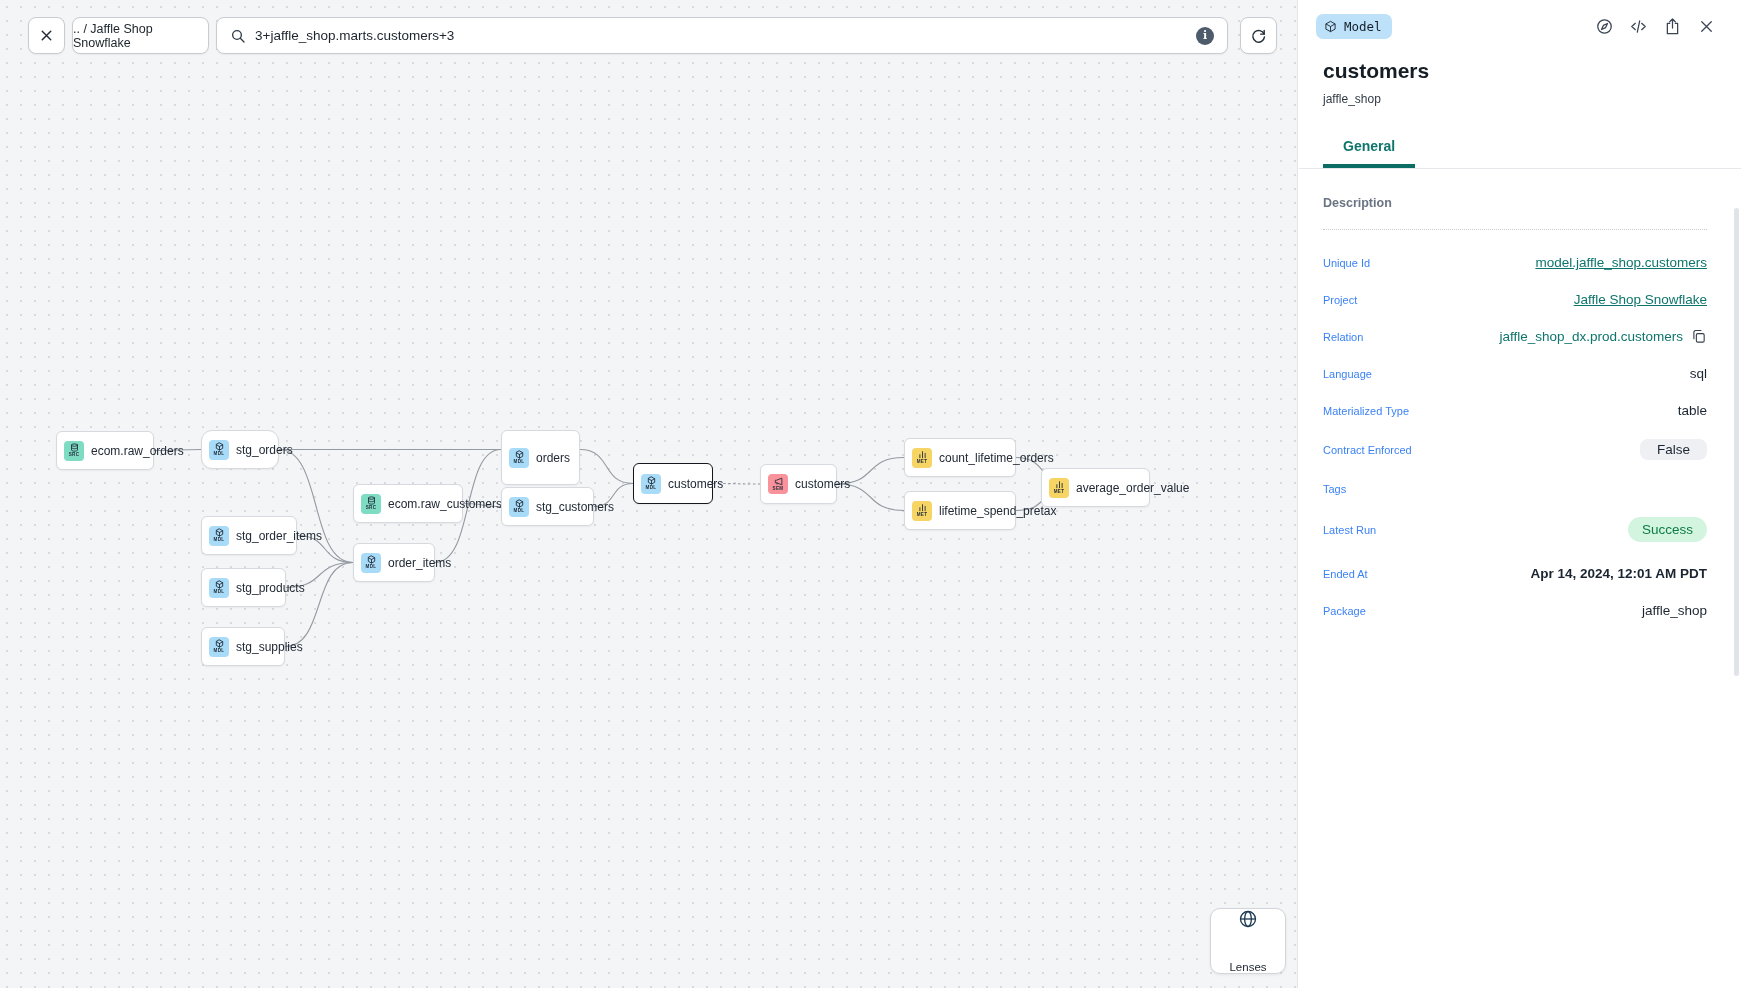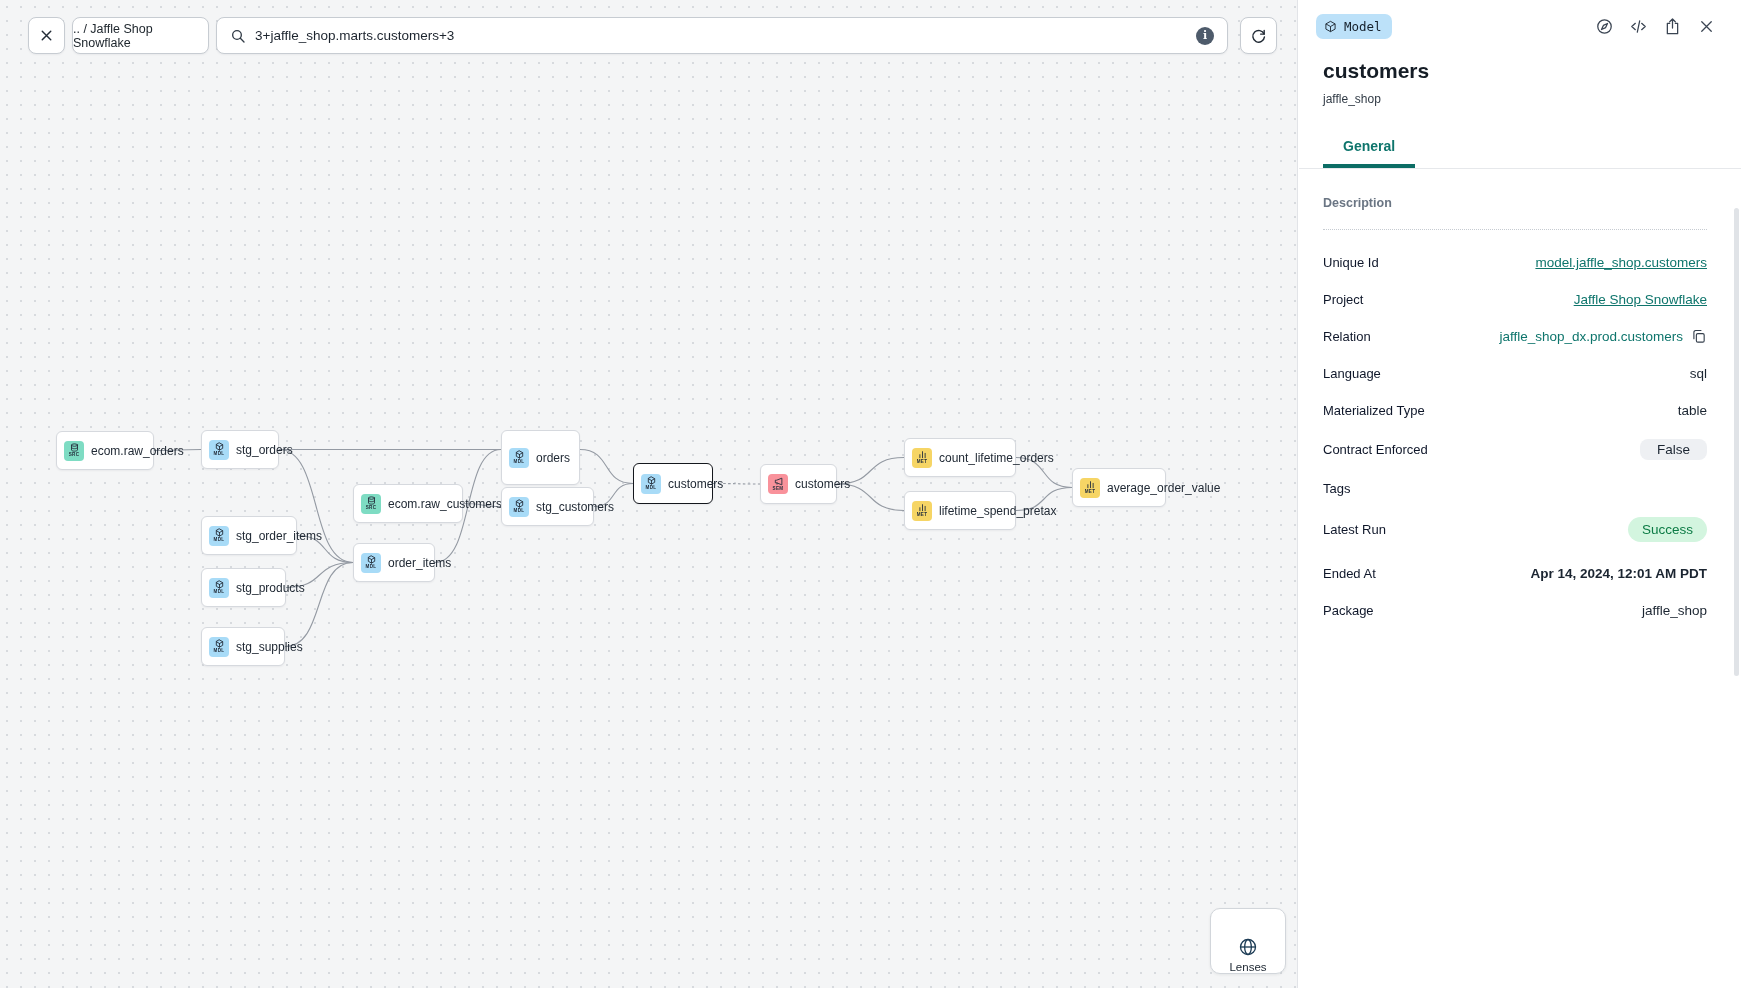--- a/index.html
+++ b/index.html
@@ -41,21 +41,21 @@
   #searchbar { left:216px; width:1012px; justify-content:flex-start; padding:0 13px; gap:9px; cursor:text; }
   #searchbar svg { width:16px; height:16px; stroke:#313b46; stroke-width:2; fill:none; stroke-linecap:round; flex:0 0 auto; }
   #search-input { border:none; outline:none; flex:1 1 auto; font-size:13.5px; color:#1c242e; font-family:"Liberation Sans",sans-serif; background:transparent; }
   #info-dot { flex:0 0 auto; width:18px; height:18px; border-radius:50%; background:#4e5b6b; color:#fff; font-size:11px; font-weight:bold; display:flex; align-items:center; justify-content:center; font-family:"DejaVu Serif",serif; cursor:pointer; }
   #btn-refresh { left:1240px; width:37px; }
 
   
   #lenses {
     position:absolute; left:1210px; top:908px; width:76px; height:66px; background:#fff;
     border:1px solid #d2d6db; border-radius:10px; display:flex; flex-direction:column;
-    align-items:center; justify-content:flex-end; gap:4px; cursor:pointer; box-shadow:0 1px 3px rgba(20,25,35,.07);
+    align-items:center; justify-content:space-between; gap:4px; cursor:pointer; box-shadow:0 1px 3px rgba(20,25,35,.07);
   }
   #lenses svg { width:20px; height:20px; stroke:#1d3c55; stroke-width:1.6; fill:none; }
   #lenses span { font-size:11.5px; color:#1b2530; }
 
   
   #panel { position:absolute; left:1299px; top:0; width:442px; height:988px; background:#fff; }
   #panel-header { display:flex; align-items:center; justify-content:space-between; padding:14px 24px 0 17px; }
   #model-badge { display:flex; align-items:center; gap:7px; background:#bce1f9; border-radius:7px; padding:5px 10px 5px 8px; }
   #model-badge svg { width:13px; height:13px; stroke:#1c2630; stroke-width:1.7; fill:none; stroke-linejoin:round; }
   #model-badge span { font-family:"DejaVu Sans Mono",monospace; font-size:12.5px; color:#15202b; }
@@ -68,21 +68,21 @@
   #panel-subtitle { margin-top:9px; font-size:12px; color:#313b46; }
 
   #tabs { margin-top:31px; border-bottom:1px solid #e6e8eb; margin-right:-34px; margin-left:-24px; padding:0 24px; }
   #tab-general { display:inline-block; padding:0 20px 10px; font-size:14px; font-weight:bold; color:#0e756c; border-bottom:4px solid #0c6d65; cursor:pointer; }
 
   .sec-label { margin-top:27px; font-size:12.5px; font-weight:bold; color:#6a7583; }
   #description-text { margin-top:13px; font-size:13.5px; color:#1b2531; line-height:1.63; width:392px; }
   .dotted-div { border-bottom:1px dotted #c6cbd1; margin:19px 0 24px; }
 
   .row { display:flex; align-items:center; justify-content:space-between; margin-bottom:20px; min-height:17px; }
-  .row .k { font-size:13px; color:#0f172a; }
+  .row .k { font-size:11px; color:#3b82f6; }
   .row .v { font-size:13.5px; color:#1b2531; text-align:right; }
   .row a.v { color:#0e756c; text-decoration:underline; cursor:pointer; }
   .v-rel { display:flex; align-items:center; gap:7px; }
   .v-rel span { font-size:13.5px; color:#0e756c; }
   .copy-btn { width:17px; height:17px; cursor:pointer; display:flex; }
   .copy-btn svg { width:17px; height:17px; stroke:#36404d; stroke-width:1.6; fill:none; stroke-linecap:round; stroke-linejoin:round; }
   .badge-gray { background:#eef0f3; border-radius:8px; padding:3px 17px; font-size:13.5px; color:#1b2531; }
   .pill-green { background:#d3f5df; border-radius:14px; padding:5px 14px; font-size:13.5px; color:#0c7b45; }
   .row.tall { margin-bottom:23px; }
   .v-strong { font-weight:bold; }
@@ -117,21 +117,21 @@
           <span class="nicon" style="background: rgb(126, 220, 195);">
             <svg viewBox="0 0 24 24">
               <ellipse cx="12" cy="5.5" rx="8" ry="3.2"></ellipse>
               <path d="M4 5.5v13c0 1.8 3.6 3.2 8 3.2s8-1.4 8-3.2v-13"></path>
               <path d="M4 12c0 1.8 3.6 3.2 8 3.2s8-1.4 8-3.2"></path>
             </svg>
             <em>SRC</em>
           </span>
           <span class="nlabel">ecom.raw_orders</span>
         </div>
-        <div class="node" style="left: 201px; top: 430px; width: 78px; height: 39px;">
+        <div class="node" style="left: 201px; top: 430px; width: 78px; height: 39px; border-radius: 11px;">
           <span class="nicon" style="background: rgb(168, 219, 247);">
             <svg viewBox="0 0 24 24">
               <path d="M12 2.5l8.5 4.7v9.6L12 21.5l-8.5-4.7V7.2z"></path>
               <path d="M12 12L3.5 7.2M12 12l8.5-4.8M12 12v9.5"></path>
             </svg>
             <em>MDL</em>
           </span>
           <span class="nlabel">stg_orders</span>
         </div>
         <div class="node" style="left: 201px; top: 516px; width: 96px; height: 39px;">
@@ -236,21 +236,21 @@
         </div>
         <div class="node" style="left: 904px; top: 491px; width: 112px; height: 39px;">
           <span class="nicon" style="background: rgb(246, 213, 101);">
             <svg viewBox="0 0 24 24">
               <path d="M5 20.5v-8M12 20.5v-16M19 20.5V9"></path>
             </svg>
             <em>MET</em>
           </span>
           <span class="nlabel">lifetime_spend_pretax</span>
         </div>
-        <div class="node" style="left: 1072px; top: 468px; width: 94px; height: 39px;">
+        <div class="node" style="left: 1041px; top: 468px; width: 109px; height: 39px;">
           <span class="nicon" style="background: rgb(246, 213, 101);">
             <svg viewBox="0 0 24 24">
               <path d="M5 20.5v-8M12 20.5v-16M19 20.5V9"></path>
             </svg>
             <em>MET</em>
           </span>
           <span class="nlabel">average_order_value</span>
         </div>
       </div>
 

